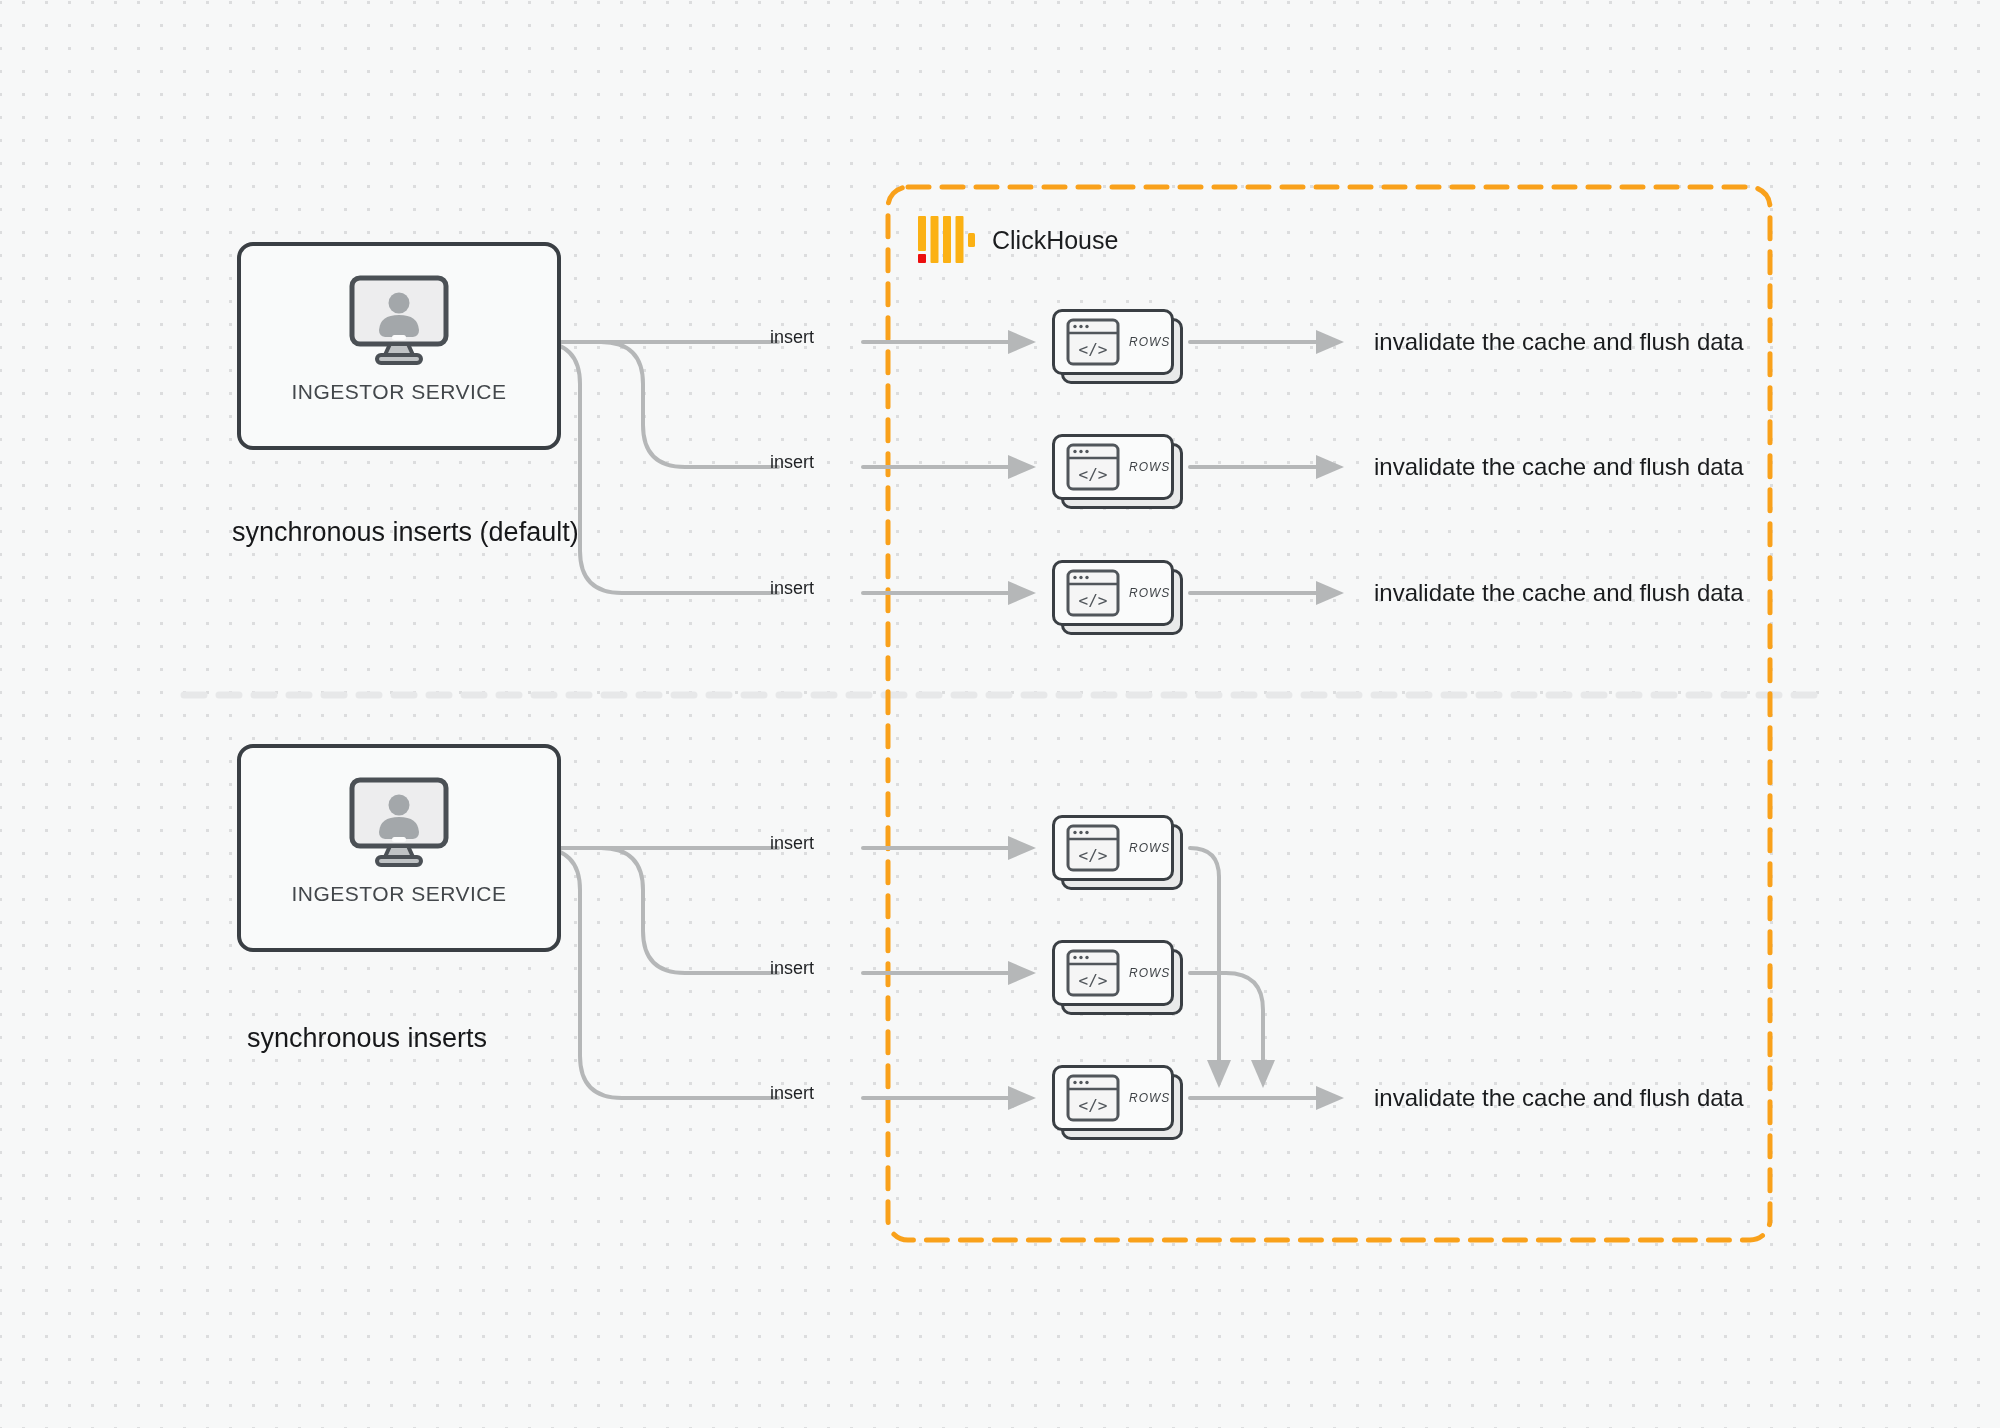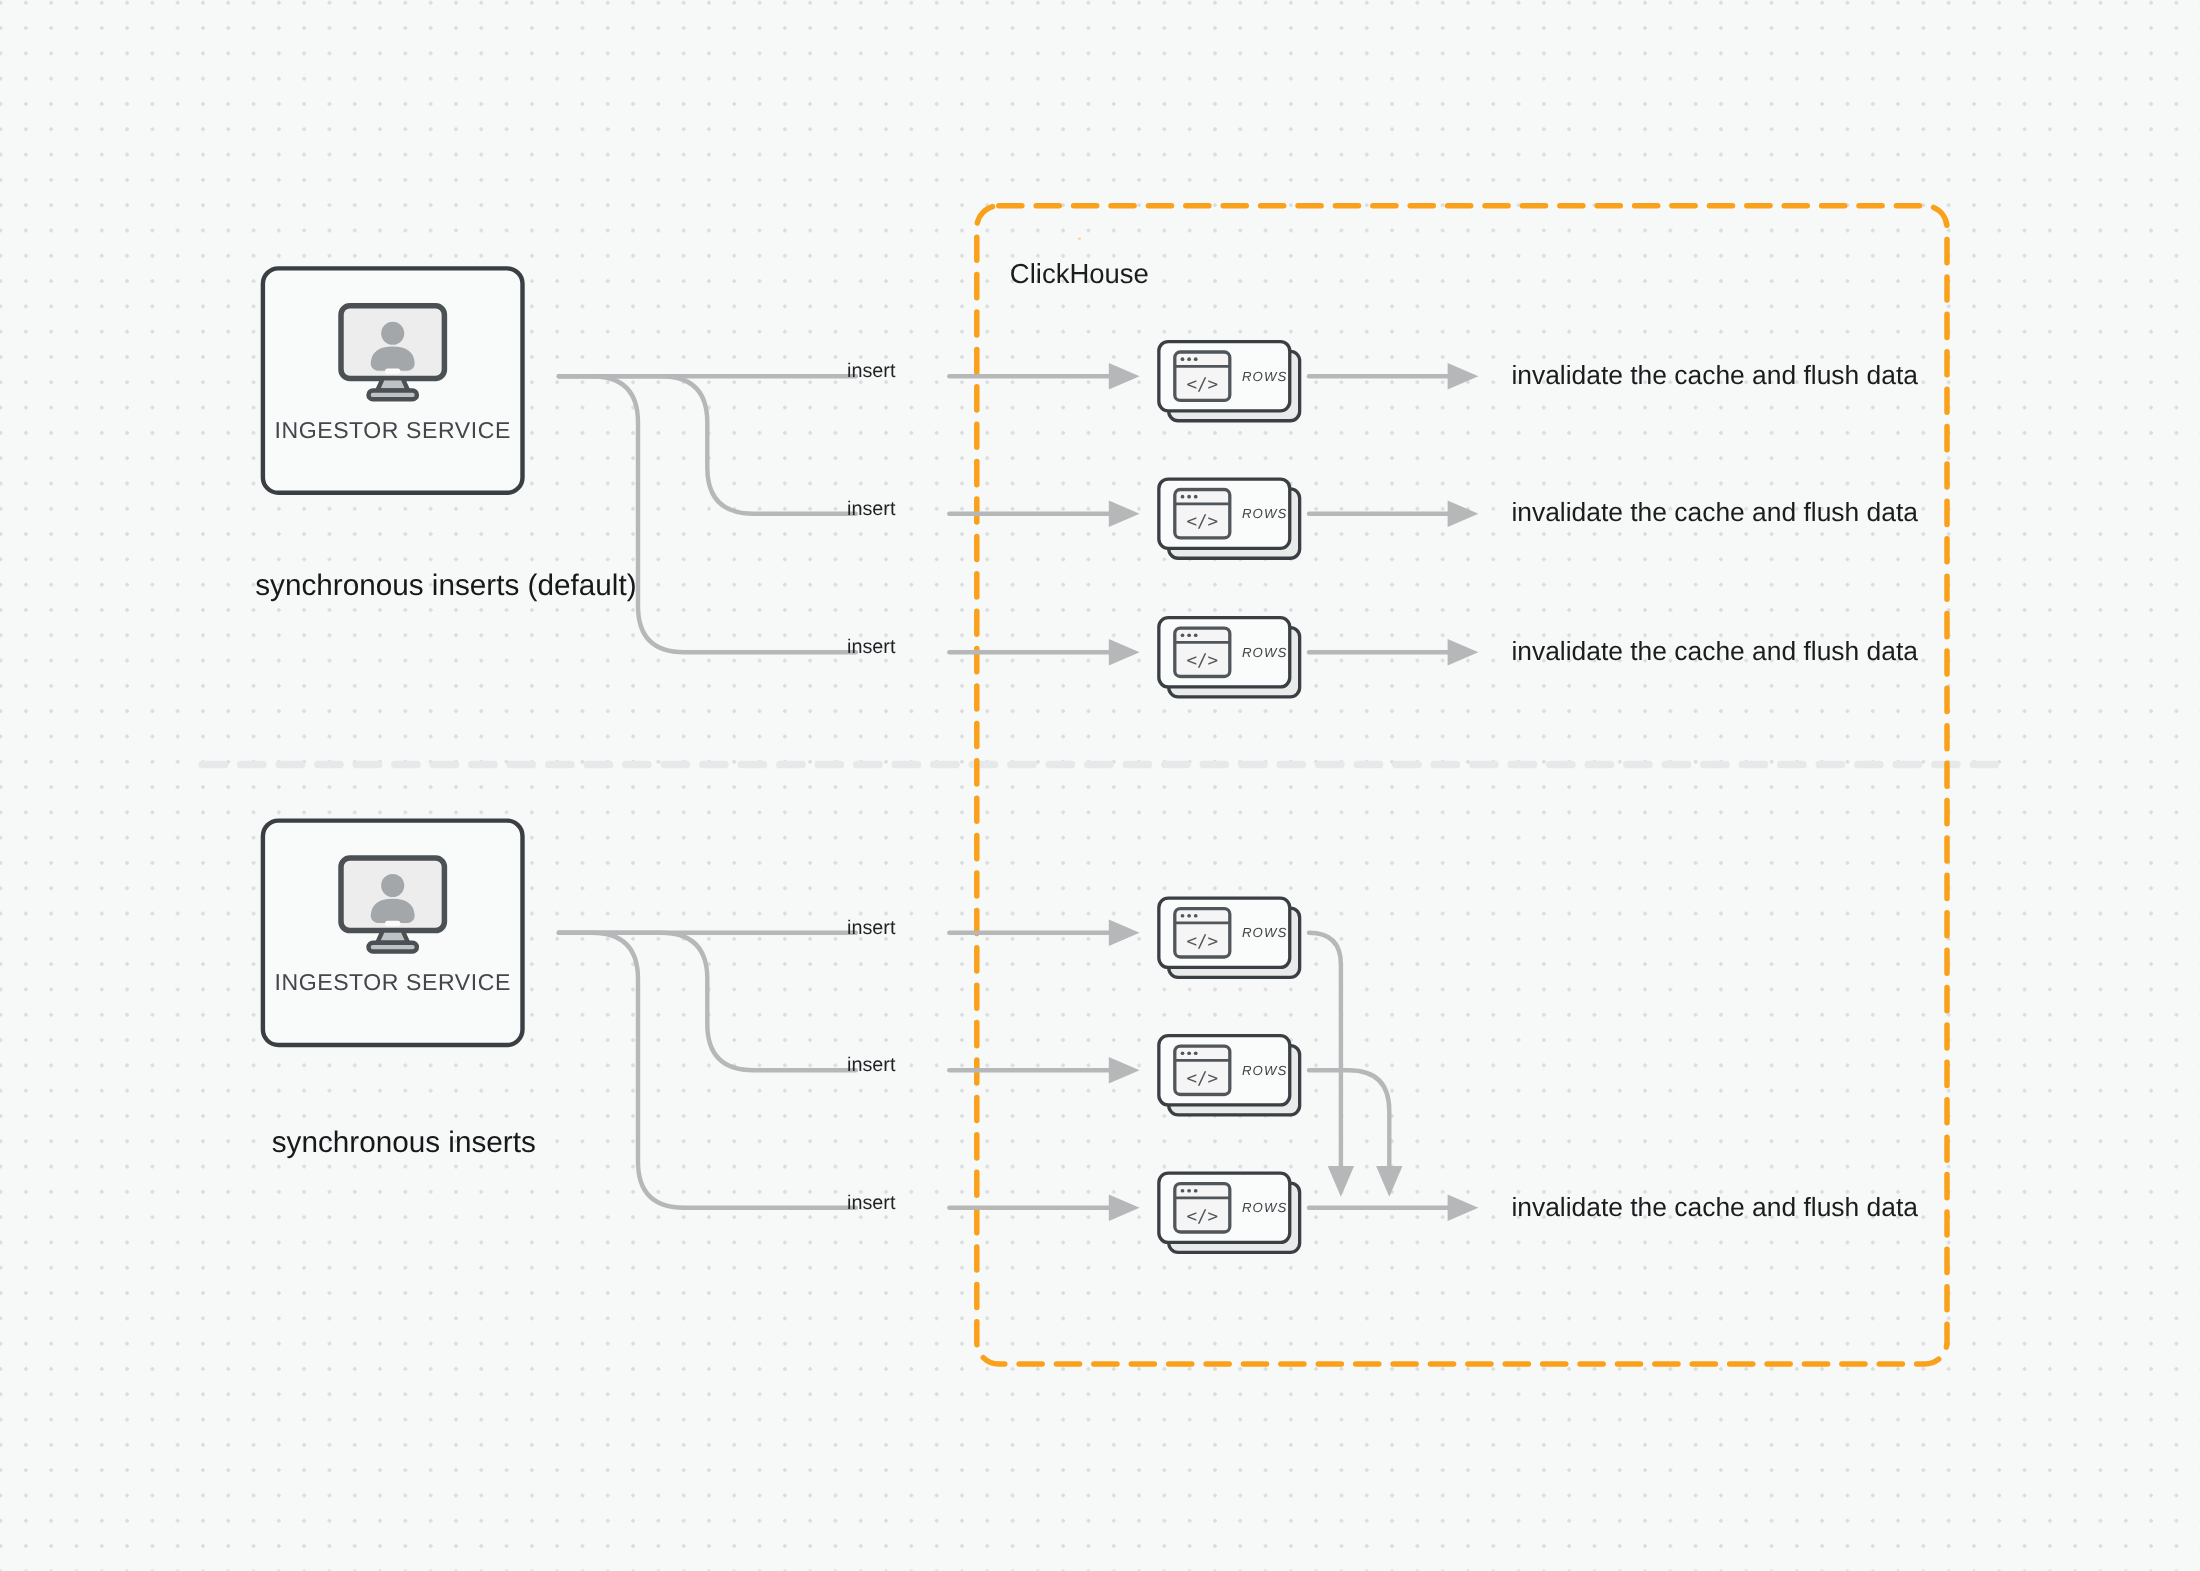--- a/index.html
+++ b/index.html
@@ -17,21 +17,21 @@
   }
   .wires{position:absolute;left:0;top:0;}
   .wire{fill:none;stroke:#b5b7b8;stroke-width:4;stroke-linecap:round;stroke-linejoin:round;}
   .divider{fill:none;stroke:#e7e8e9;stroke-width:7;stroke-linecap:round;stroke-dasharray:20 15;}
   .ch-border{fill:none;stroke:#F9A11B;stroke-width:5;stroke-linecap:round;stroke-dasharray:21 13;}
 
   .abs{position:absolute;}
 
   
   .ingestor{
-    width:240px;height:208px;box-sizing:border-box;
+    width:324px;height:208px;box-sizing:border-box;
     background:#f9fafa;border:4px solid #3a3f44;border-radius:16px;
     display:flex;flex-direction:column;align-items:center;justify-content:flex-start;
   }
   .ingestor .monitor{margin-top:28px;}
   .service-label{
     margin-top:12px;font-size:21px;color:#43474b;letter-spacing:0.5px;
   }
 
   
   .caption{
@@ -59,21 +59,21 @@
     letter-spacing:1px;color:#3f4347;
   }
   .browser-icon{margin-left:11px;flex:0 0 auto;}
 
   
   .invalidate-label{
     height:30px;line-height:30px;font-size:24px;color:#1a1c1e;white-space:nowrap;margin-left:16px;
   }
 
   
-  .ch-head{display:flex;align-items:center;gap:17px;flex-direction:column;}
+  .ch-head{display:flex;align-items:center;gap:17px;}
   .ch-title{font-size:25px;font-weight:500;color:#1b1d1f;}
 </style>
 </head>
 <body>
 
 <div class="canvas">
 
   <svg class="wires" width="2000" height="1428" viewBox="0 0 2000 1428">
     <defs>
       <marker id="arr" markerUnits="userSpaceOnUse" markerWidth="34" markerHeight="30" viewBox="0 0 34 30" refX="3" refY="15" orient="auto">

